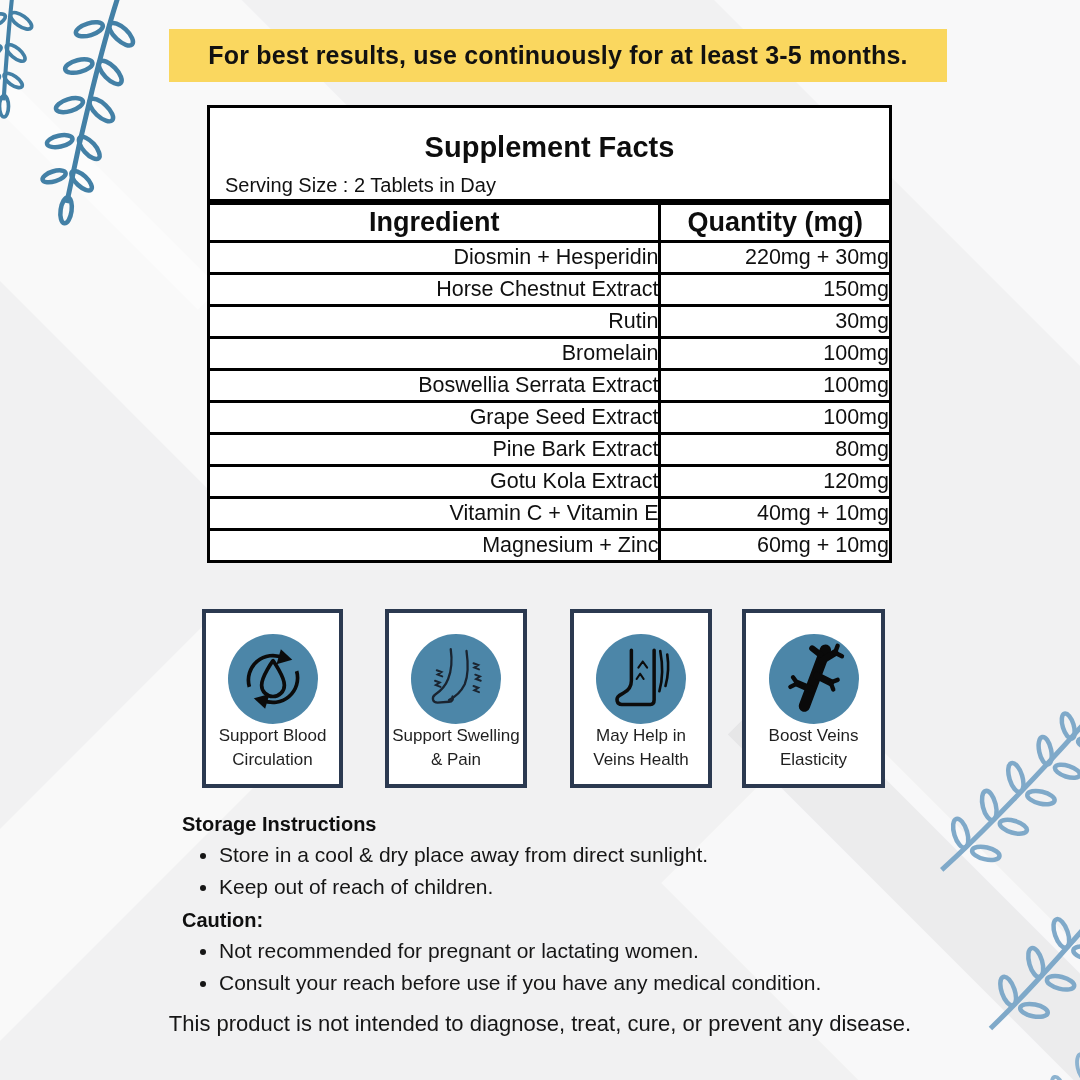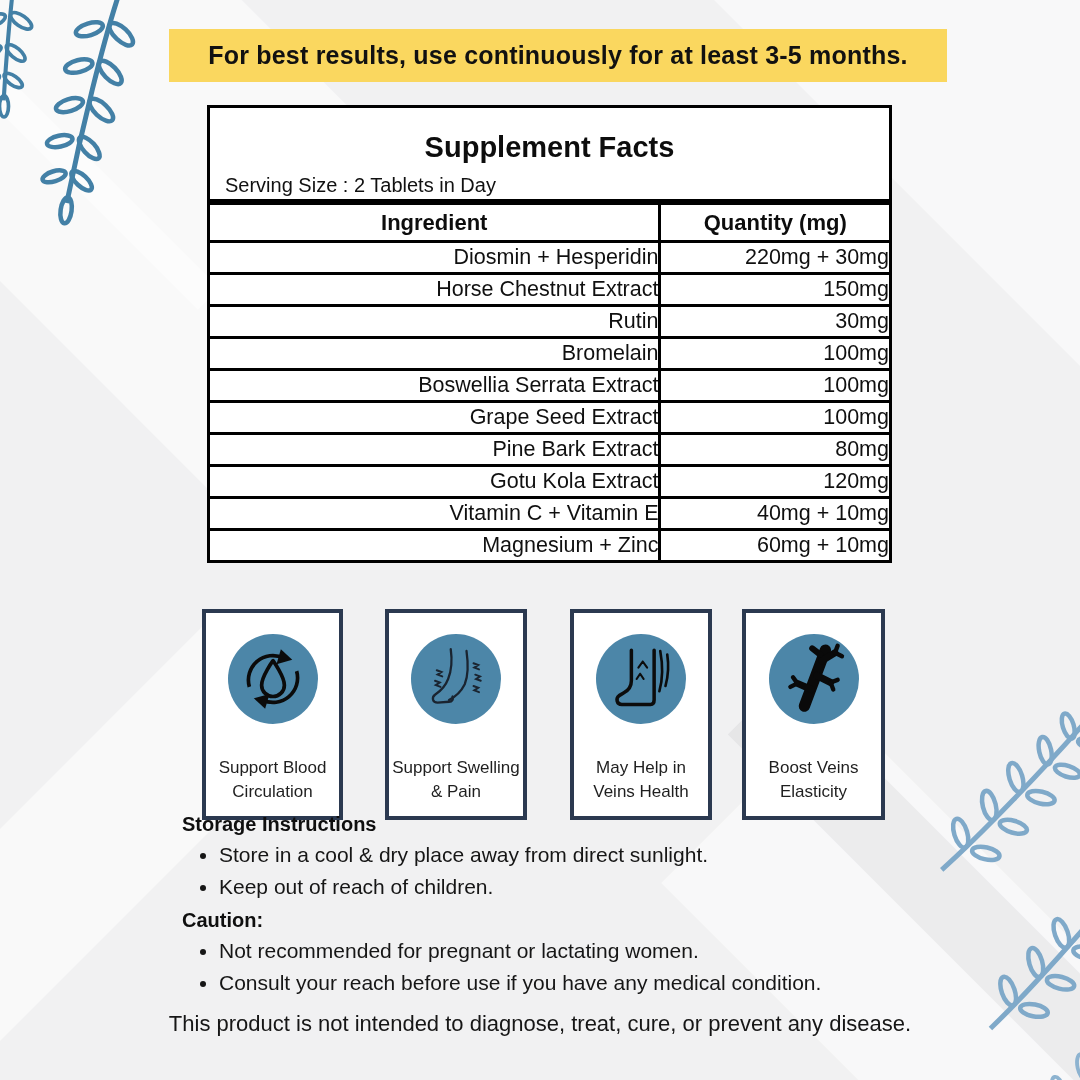--- a/index.html
+++ b/index.html
@@ -29,27 +29,27 @@
     background:#fad75f;display:flex;align-items:center;justify-content:center;
   }
   .banner span{font-size:25px;font-weight:700;color:#111;letter-spacing:.2px;}
   
   .facts{position:absolute;z-index:2;left:207px;top:105px;width:685px;}
   .facts-head{box-sizing:border-box;border:3px solid #000;background:#fff;height:97px;}
   .facts-title{text-align:center;font-size:29px;font-weight:700;padding-top:23px;color:#0d0d0d;}
   .facts-serving{font-size:20px;padding:10px 0 0 15px;color:#111;}
   table.facts-table{width:100%;border-collapse:collapse;background:#fff;table-layout:fixed;}
   .facts-table th,.facts-table td{border:3px solid #000;box-sizing:border-box;overflow:hidden;white-space:nowrap;text-align:right;}
-  .facts-table th{height:38px;font-size:22px;font-weight:700;text-align:center;color:#0d0d0d;}
+  .facts-table th{height:38px;font-size:27px;font-weight:700;text-align:center;color:#0d0d0d;}
   .facts-table td{height:32px;font-size:21.5px;padding:0 0 0 19px;color:#101010;}
   .facts-table td.qty{padding-left:24px;}
   col.c1{width:66.2%;} col.c2{width:33.8%;}
   
   .benefit{
-    position:absolute;z-index:2;top:609px;height:211px;width:141px;
+    position:absolute;z-index:2;top:609px;height:179px;width:141px;
     box-sizing:border-box;border:4px solid #2b3950;background:#fff;text-align:center;
   }
   .b0{left:202px;} .b1{left:385px;width:142px;} .b2{left:570px;width:142px;} .b3{left:742px;width:143px;}
   .circle{
     width:90px;height:90px;border-radius:50%;background:#4c86a8;
     margin:21px auto 0 auto;display:flex;align-items:center;justify-content:center;
   }
   .blabel{
     position:absolute;left:0;right:0;bottom:13px;
     font-size:17px;line-height:1.38;color:#1f1f1f;padding:0 3px;

